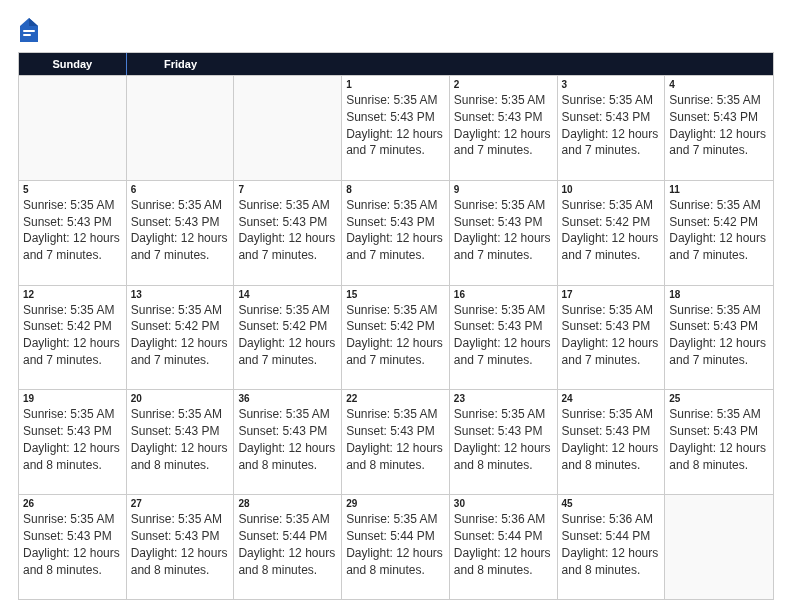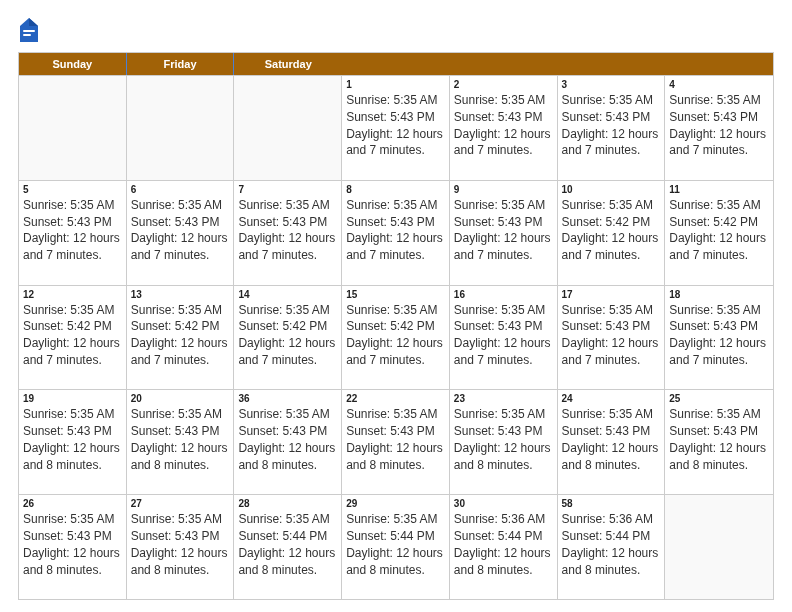--- a/index.html
+++ b/index.html
@@ -57,21 +57,21 @@
     }
     .calendar {
       flex: 1;
       display: flex;
       flex-direction: column;
       border: 1px solid #ccc;
     }
     .cal-header-row {
       display: grid;
       grid-template-columns: repeat(7, 1fr);
-      background: #a16207;
+      background: #0f172a;
     }
     .cal-header-cell {
       color: #fff;
       font-size: 11px;
       font-weight: bold;
       text-align: center;
       padding: 5px 2px;
       border-right: 1px solid #4a7fd4;
     }
     .cal-header-cell:last-child { border-right: none; }
@@ -129,21 +129,20 @@
     <div class="title-block">
       <div class="title-month"></div>
       <div class="title-location"></div>
     </div>
   </div>
 
   <div class="calendar">
     <div class="cal-header-row">
     <div class="cal-header-cell">Sunday</div>
         <div class="cal-header-cell">Friday</div>
-        <div class="cal-header-cell">Saturday</div>
       </div>
     <div class="cal-body">
     <div class="cal-row">
           <div class="cal-cell empty"></div>
           <div class="cal-cell empty"></div>
           <div class="cal-cell empty"></div>
           <div class="cal-cell">
             <div class="day-num">1</div>
             <div class="day-info">Sunrise: 5:35 AM<br>Sunset: 5:43 PM<br>Daylight: 12 hours and 7 minutes.</div>
           </div>
@@ -265,20 +264,20 @@
           </div>
           <div class="cal-cell">
             <div class="day-num">29</div>
             <div class="day-info">Sunrise: 5:35 AM<br>Sunset: 5:44 PM<br>Daylight: 12 hours and 8 minutes.</div>
           </div>
           <div class="cal-cell">
             <div class="day-num">30</div>
             <div class="day-info">Sunrise: 5:36 AM<br>Sunset: 5:44 PM<br>Daylight: 12 hours and 8 minutes.</div>
           </div>
           <div class="cal-cell">
-            <div class="day-num">58</div>
+            <div class="day-num">45</div>
             <div class="day-info">Sunrise: 5:36 AM<br>Sunset: 5:44 PM<br>Daylight: 12 hours and 8 minutes.</div>
           </div>
           <div class="cal-cell empty"></div>
         </div>
       </div>
   </div>
 </div>
 
 </body></html>

